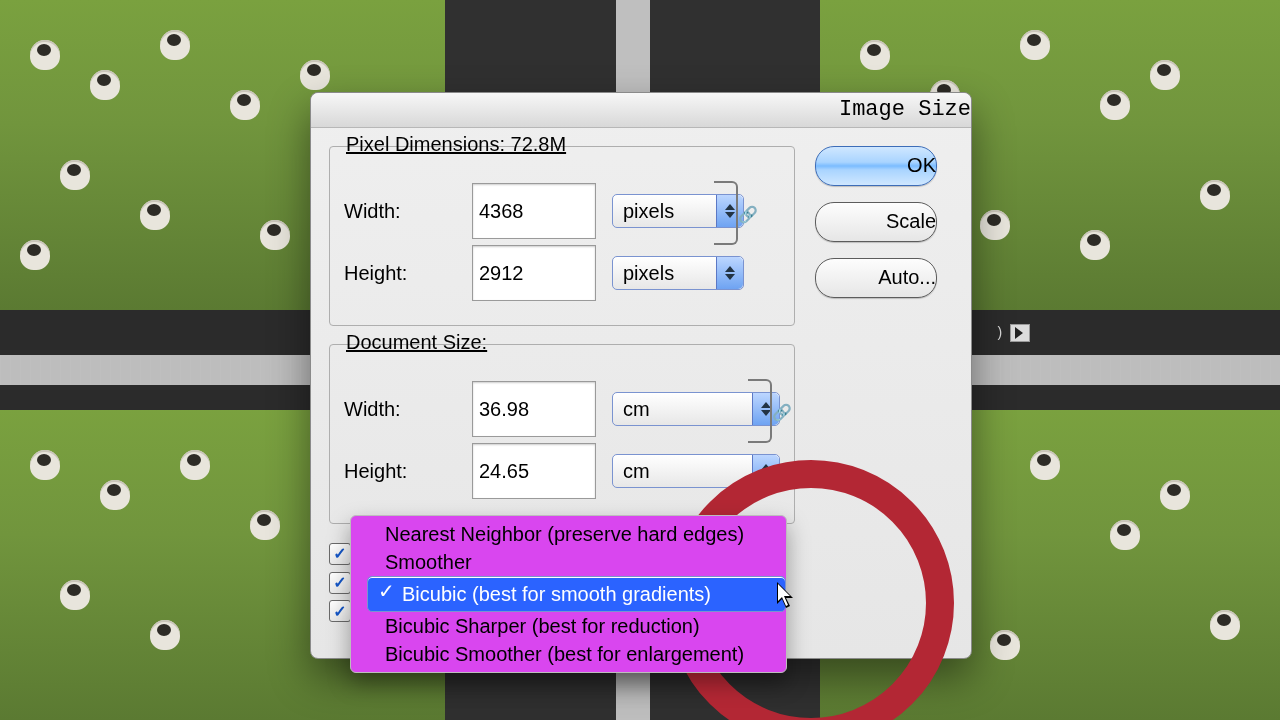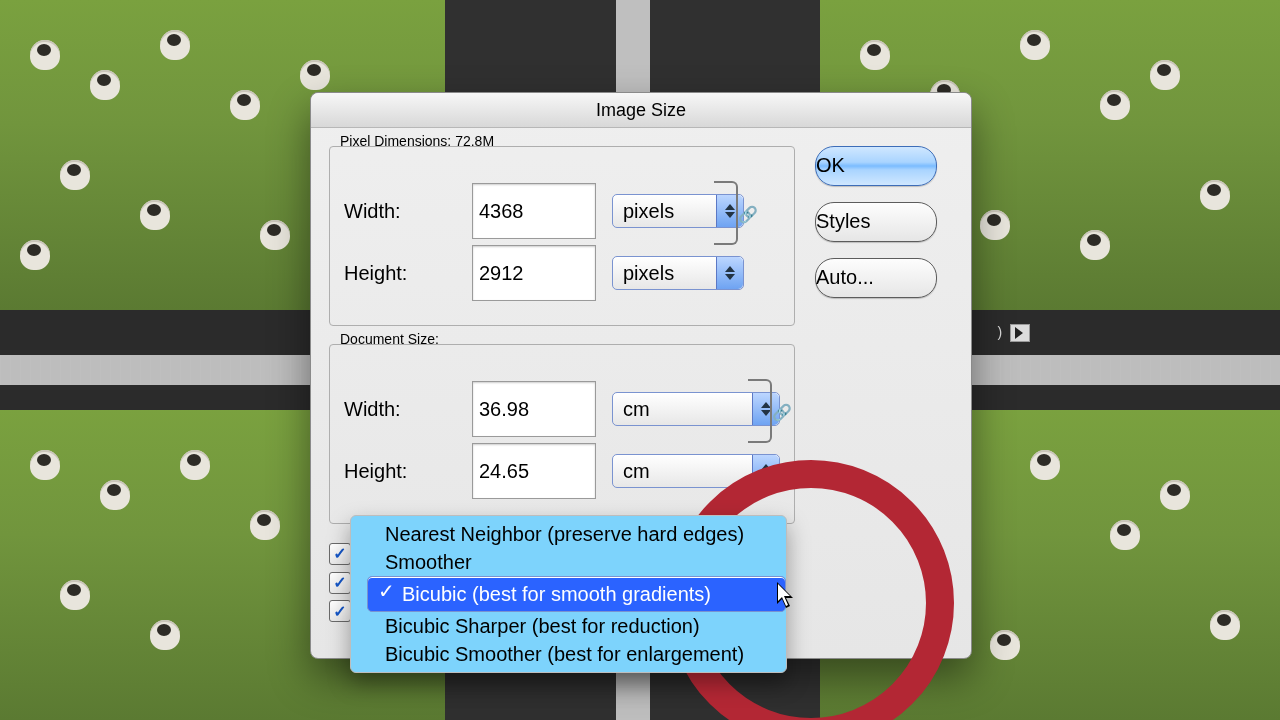--- a/index.html
+++ b/index.html
@@ -10,42 +10,42 @@
   .bg-bot{bottom:0;height:310px;top:410px;}
   .bg-top.right,.bg-bot.right{left:auto;right:0;width:460px;}
   .sheep{position:absolute;width:30px;height:30px;background:#e8e5dc;border-radius:50% 50% 45% 45%;box-shadow:0 2px 0 #c9c5b9 inset;}
   .sheep::after{content:"";position:absolute;left:7px;top:4px;width:14px;height:12px;background:#2d2b26;border-radius:50%;}
   .ruler-panel{position:absolute;left:445px;right:460px;top:0;bottom:0;background:#303030;}
   .ruler-v{position:absolute;left:50%;top:0;bottom:0;width:34px;margin-left:-17px;background:#bfbfbf;}
   .doc-tab{position:absolute;right:250px;top:324px;height:20px;color:#d8d8d8;font-size:14px;}
   .hr-ruler{position:absolute;left:0;right:0;top:355px;height:30px;background:repeating-linear-gradient(90deg,#bfbfbf 0 1px,transparent 1px 10px),#bdbdbd;}
   
   .dialog{position:absolute;left:310px;top:92px;width:660px;border:1px solid #8a8a8a;border-radius:8px;background:linear-gradient(#efefef,#e6e6e6);box-shadow:0 18px 40px rgba(0,0,0,.45);}
-  .titlebar{height:34px;border-bottom:1px solid #b7b7b7;border-radius:8px 8px 0 0;background:linear-gradient(#f7f7f7,#d8d8d8);text-align:center;line-height:34px;font-size:18px;}
+  .titlebar{height:34px;border-bottom:1px solid #b7b7b7;border-radius:8px 8px 0 0;background:linear-gradient(#f7f7f7,#d8d8d8);text-align:right;line-height:34px;font-size:22px;font-family:Liberation Mono, monospace;}
   .body{position:relative;padding:18px 18px 30px 18px;display:flex;}
   .forms{flex:1;}
   .btns{width:140px;margin-left:20px;}
   fieldset{border:1px solid #aeaeae;border-radius:4px;margin:0 0 18px 0;padding:30px 14px 18px 14px;position:relative;}
-  fieldset>legend{position:absolute;top:-14px;left:6px;background:transparent;padding:0 4px;font-size:14px;}
+  fieldset>legend{position:absolute;top:-14px;left:12px;background:transparent;padding:0 4px;font-size:20px;text-decoration:underline;}
   .row{display:flex;align-items:center;margin:6px 0;}
   .row label{width:120px;text-align:left;margin-right:8px;font-size:20px;}
   .num{width:110px;height:30px;border:1px solid #9a9a9a;background:#fff;padding:12px 6px;font-size:20px;box-shadow:inset 0 1px 2px rgba(0,0,0,.2);}
   .sel{position:relative;margin-left:16px;height:32px;border:1px solid #7a93d0;border-radius:5px;background:linear-gradient(#fff,#e7e7e7);display:flex;align-items:center;padding:0 30px 0 10px;font-size:20px;box-shadow:0 1px 0 #fff inset;}
   .sel .arrbox{position:absolute;right:0;top:0;bottom:0;width:26px;border-left:1px solid #5b78c5;border-radius:0 5px 5px 0;background:linear-gradient(#bcd6ff,#6ea3f2);display:flex;flex-direction:column;align-items:center;justify-content:center;gap:2px;}
   .tri-up{width:0;height:0;border-left:5px solid transparent;border-right:5px solid transparent;border-bottom:6px solid #234;}
   .tri-down{width:0;height:0;border-left:5px solid transparent;border-right:5px solid transparent;border-top:6px solid #234;}
   .link-bracket{position:absolute;width:22px;border:2px solid #7a7a7a;border-left:none;border-radius:0 6px 6px 0;}
   .link-icon{position:absolute;font-size:16px;color:#6b6b6b;}
   .checks{margin-top:2px;}
   .chk{display:flex;align-items:center;gap:10px;margin:6px 0;font-size:20px;}
   .cbox{width:20px;height:20px;border:1px solid #6a6a6a;border-radius:3px;background:linear-gradient(#fff,#e9e9e9);display:flex;align-items:center;justify-content:center;color:#1557c8;font-weight:bold;font-size:16px;}
-  .aqua-btn{display:block;width:120px;height:38px;margin:0 0 16px 0;border:1px solid #5c5c5c;border-radius:19px;text-align:left;line-height:36px;font-size:20px;background:linear-gradient(#fdfdfd,#e6e6e6);box-shadow:0 1px 1px rgba(0,0,0,.2);}
+  .aqua-btn{display:block;width:120px;height:38px;margin:0 0 16px 0;border:1px solid #5c5c5c;border-radius:19px;text-align:right;line-height:36px;font-size:20px;background:linear-gradient(#fdfdfd,#e6e6e6);box-shadow:0 1px 1px rgba(0,0,0,.2);}
   .aqua-btn.primary{background:linear-gradient(#cfe7ff 0%,#a9d4ff 40%,#7bbcff 50%,#a9d4ff 60%,#cfe7ff 100%);border-color:#3d6db8;color:#000;}
   
-  .menu{position:absolute;left:350px;top:515px;width:435px;background:#7dd3fc;border:1px solid #bdbdbd;border-radius:6px;box-shadow:0 10px 22px rgba(0,0,0,.35);padding:4px 0;font-size:20px;z-index:50;}
+  .menu{position:absolute;left:350px;top:515px;width:435px;background:#d946ef;border:1px solid #bdbdbd;border-radius:6px;box-shadow:0 10px 22px rgba(0,0,0,.35);padding:4px 0;font-size:20px;z-index:50;}
   .menu .item{position:relative;padding:1px 14px 1px 34px;line-height:26px;white-space:nowrap;}
   .menu .item.sel{background:#2b63ff;color:#fff;}
   .menu .item .check{position:absolute;left:10px;top:1px;color:inherit;}
   
   .cursor{position:absolute;left:777px;top:582px;z-index:60;}
   .cursor svg{display:block;}
   
   .anno{position:absolute;left:668px;top:460px;width:230px;height:230px;border:28px solid #b32734;border-radius:50%;z-index:40;pointer-events:none;}
 </style>
 </head>
@@ -184,21 +184,21 @@
         </div>
         <div class="chk">
           <span class="cbox">✓</span>
           <span></span>
         </div>
       </div>
 
     </div>
     <div class="btns">
       <div class="aqua-btn primary">OK</div>
-      <div class="aqua-btn">Styles</div>
+      <div class="aqua-btn">Scale</div>
       <div class="aqua-btn">Auto...</div>
     </div>
   </div>
 </div>
 
 <div class="menu">
   <div class="item"><span>Nearest Neighbor (preserve hard edges)</span></div>
   <div class="item"><span>Smoother</span></div>
   <div class="item sel">
       <span class="check">✓</span>

